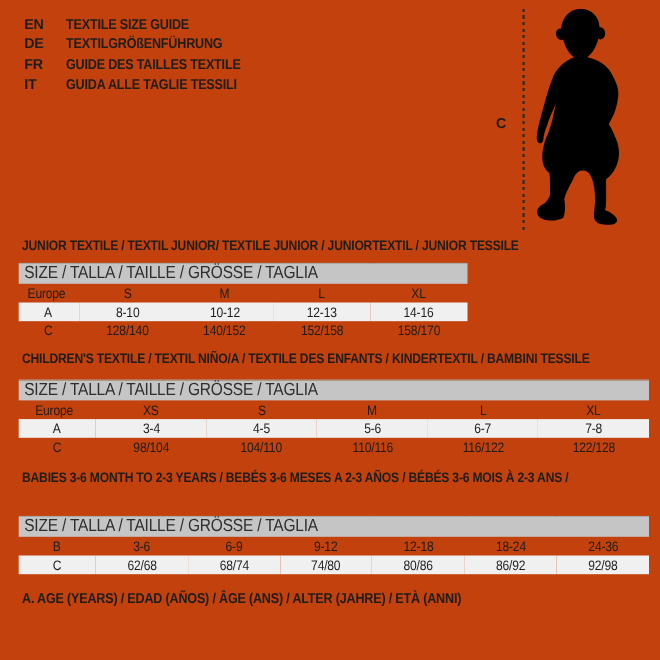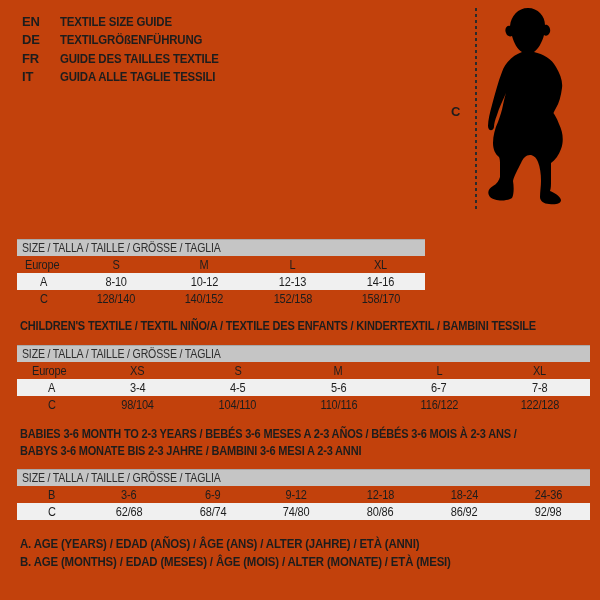--- a/index.html
+++ b/index.html
@@ -18,21 +18,21 @@
   .figc{position:absolute;left:451px;top:104px;font-size:13px;font-weight:bold;}
   .baby{position:absolute;left:486px;top:8px;}
 
   
   .sec-title{position:absolute;left:20px;font-size:12.5px;font-weight:bold;line-height:17px;letter-spacing:-.2px;}
 
   
   table.size{position:absolute;left:17px;border-collapse:collapse;table-layout:fixed;font-size:12.5px;letter-spacing:-.2px;}
   table.size td{padding:0;vertical-align:middle;}
   tr.hd td{background:#c5c5c5;border-top:1px solid #a9a9a9;height:16px;padding-left:5px;
-           color:#2e2e2e;font-size:12px;text-align:left;}
+           color:#2e2e2e;font-size:16px;text-align:left;}
   tr.dr td{height:17px;text-align:center;}
   td.lab{text-align:left;padding-left:5px;}
   tr.shade td{background:#f0f0f0;}
   .tbl1{top:239px;width:408px;}
   .tbl2{top:345px;width:573px;}
   .tbl3{top:469px;width:573px;}
   .t1{top:215px;} .t2{top:318px;} .t3{top:426px;}
 
   
   .footnotes{position:absolute;left:20px;top:535px;font-size:13px;font-weight:bold;line-height:18.3px;letter-spacing:-.2px;}
@@ -62,20 +62,21 @@
       C55,166 54,159 52,154 C50,149 47,147 44,147 C40,147 37,150 35,155
       C32,161 28,168 27,173 C28,179 28,186 26,190 C20,194 8,193 4,189
       C1,185 2,181 7,178 C11,176 13,172 14,169 C14,165 14,161 14,157
       C14,154 14,151 13,149 C9,146 7,141 7,135 C7,128 9,120 12,114
       C14,108 16,103 17,97 C18,92 19,88 20,85 C17,92 13,100 11,107
       C9,112 8,116 8,119 C7,124 2,123 2,118 C2,112 4,104 6,97
       C9,86 12,74 16,64 C19,55 27,47 36,44 C31,41 28,35 26,28
       C24,29 21,28 20,25 C18,21 21,17 24,18 C25,8 32,0 42,0 Z"></path>
   </svg>
 
+  <div class="sec-title t1"><span class="cx">JUNIOR TEXTILE / TEXTIL JUNIOR/ TEXTILE JUNIOR / JUNIORTEXTIL / JUNIOR TESSILE</span></div>
   <table class="size tbl1">
     <colgroup>
         <col style="width:55px">
         <col>
         <col>
         <col>
         <col>
       </colgroup>
     <tbody>
         <tr class="hd">
@@ -141,21 +142,20 @@
       <td><span class="cxc">104/110</span></td>
       <td><span class="cxc">110/116</span></td>
       <td><span class="cxc">116/122</span></td>
       <td><span class="cxc">122/128</span></td>
     </tr>
   </tbody>
     </table>
 
   <div class="sec-title t3">
     <div><span class="cx">BABIES 3-6 MONTH TO 2-3 YEARS / BEBÉS 3-6 MESES A 2-3 AÑOS / BÉBÉS 3-6 MOIS À 2-3 ANS /</span></div>
-    <div><span class="cx">BABYS 3-6 MONATE BIS 2-3 JAHRE / BAMBINI 3-6 MESI A 2-3 ANNI</span></div>
   </div>
   <table class="size tbl3">
     <colgroup>
         <col style="width:70px">
         <col>
         <col>
         <col>
         <col>
         <col>
         <col>
@@ -180,16 +180,15 @@
       <td><span class="cxc">74/80</span></td>
       <td><span class="cxc">80/86</span></td>
       <td><span class="cxc">86/92</span></td>
       <td><span class="cxc">92/98</span></td>
     </tr>
   </tbody>
     </table>
 
   <div class="footnotes">
     <div><span class="cx">A. AGE (YEARS) / EDAD (AÑOS) / ÂGE (ANS) / ALTER (JAHRE) / ETÀ (ANNI)</span></div>
-    <div><span class="cx">B. AGE (MONTHS) / EDAD (MESES) / ÂGE (MOIS) / ALTER (MONATE) / ETÀ (MESI)</span></div>
   </div>
 
 </div>
 
 </body></html>

